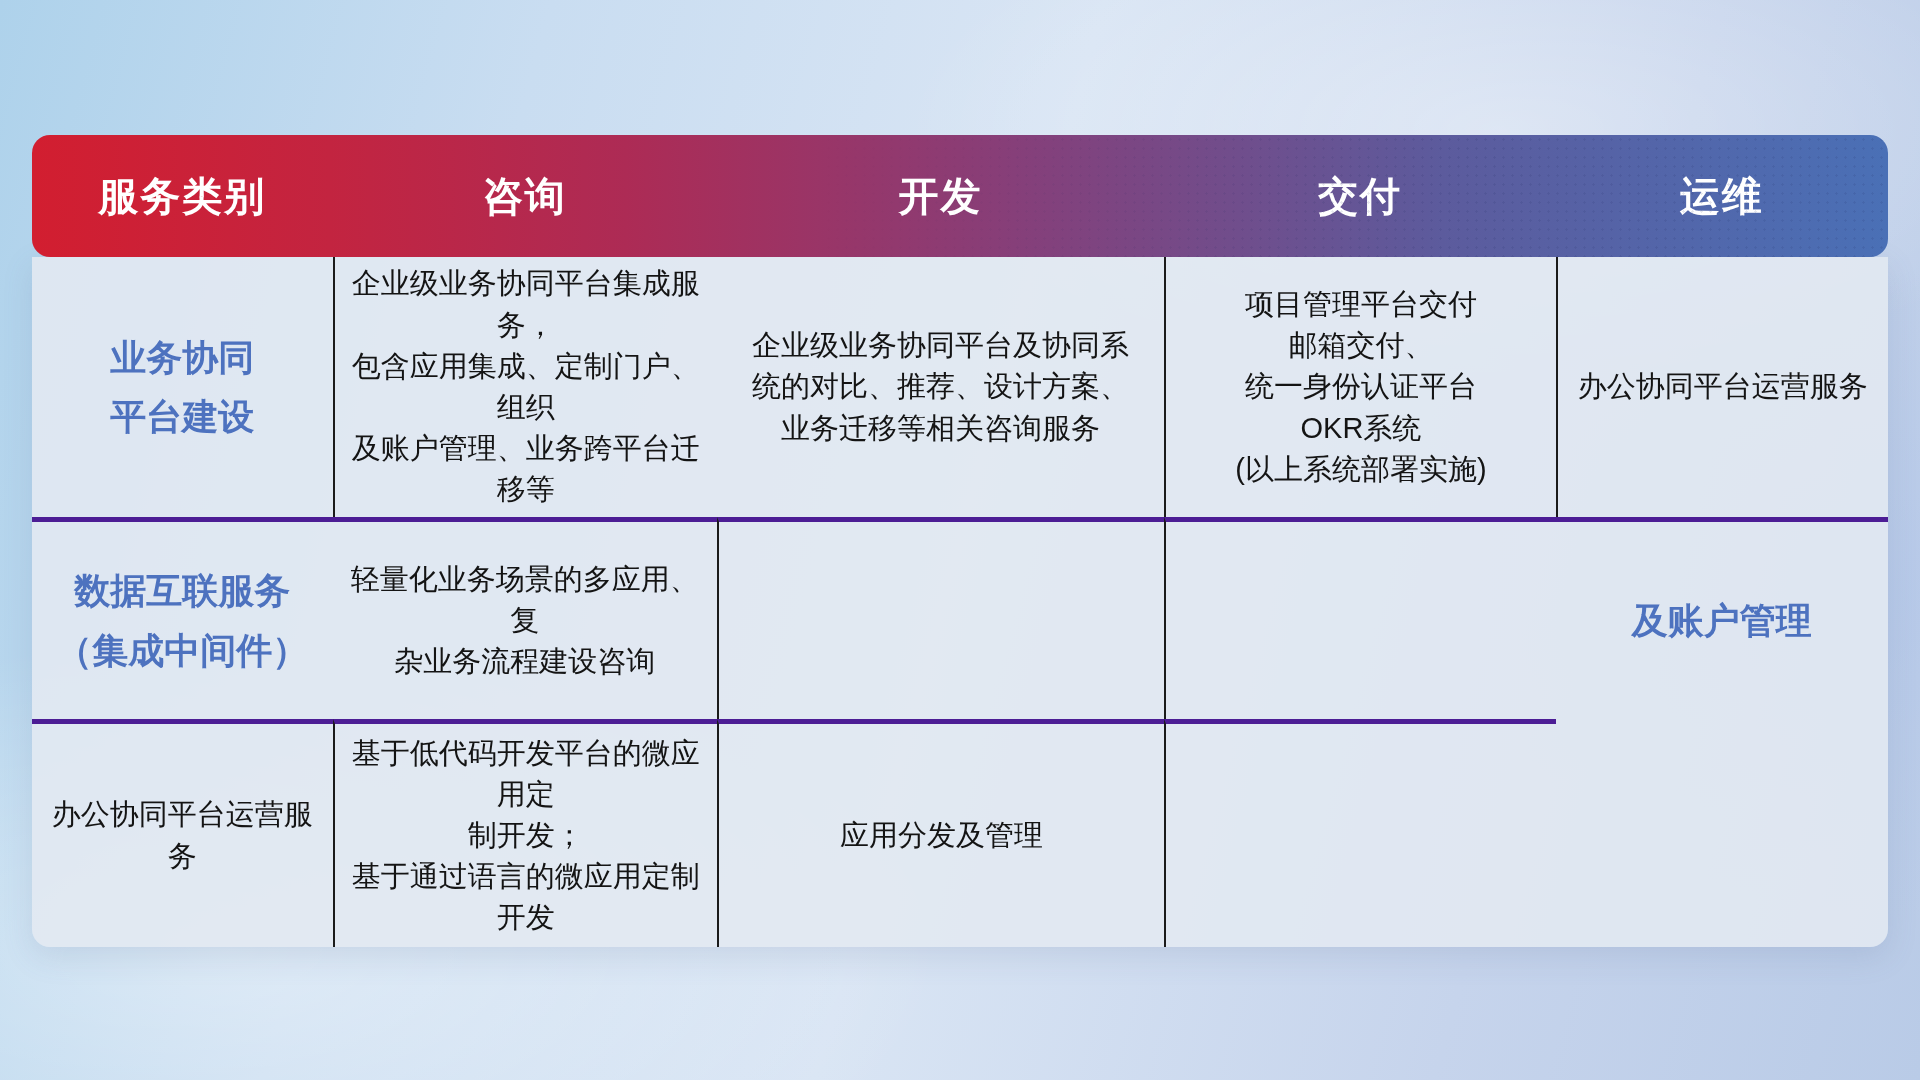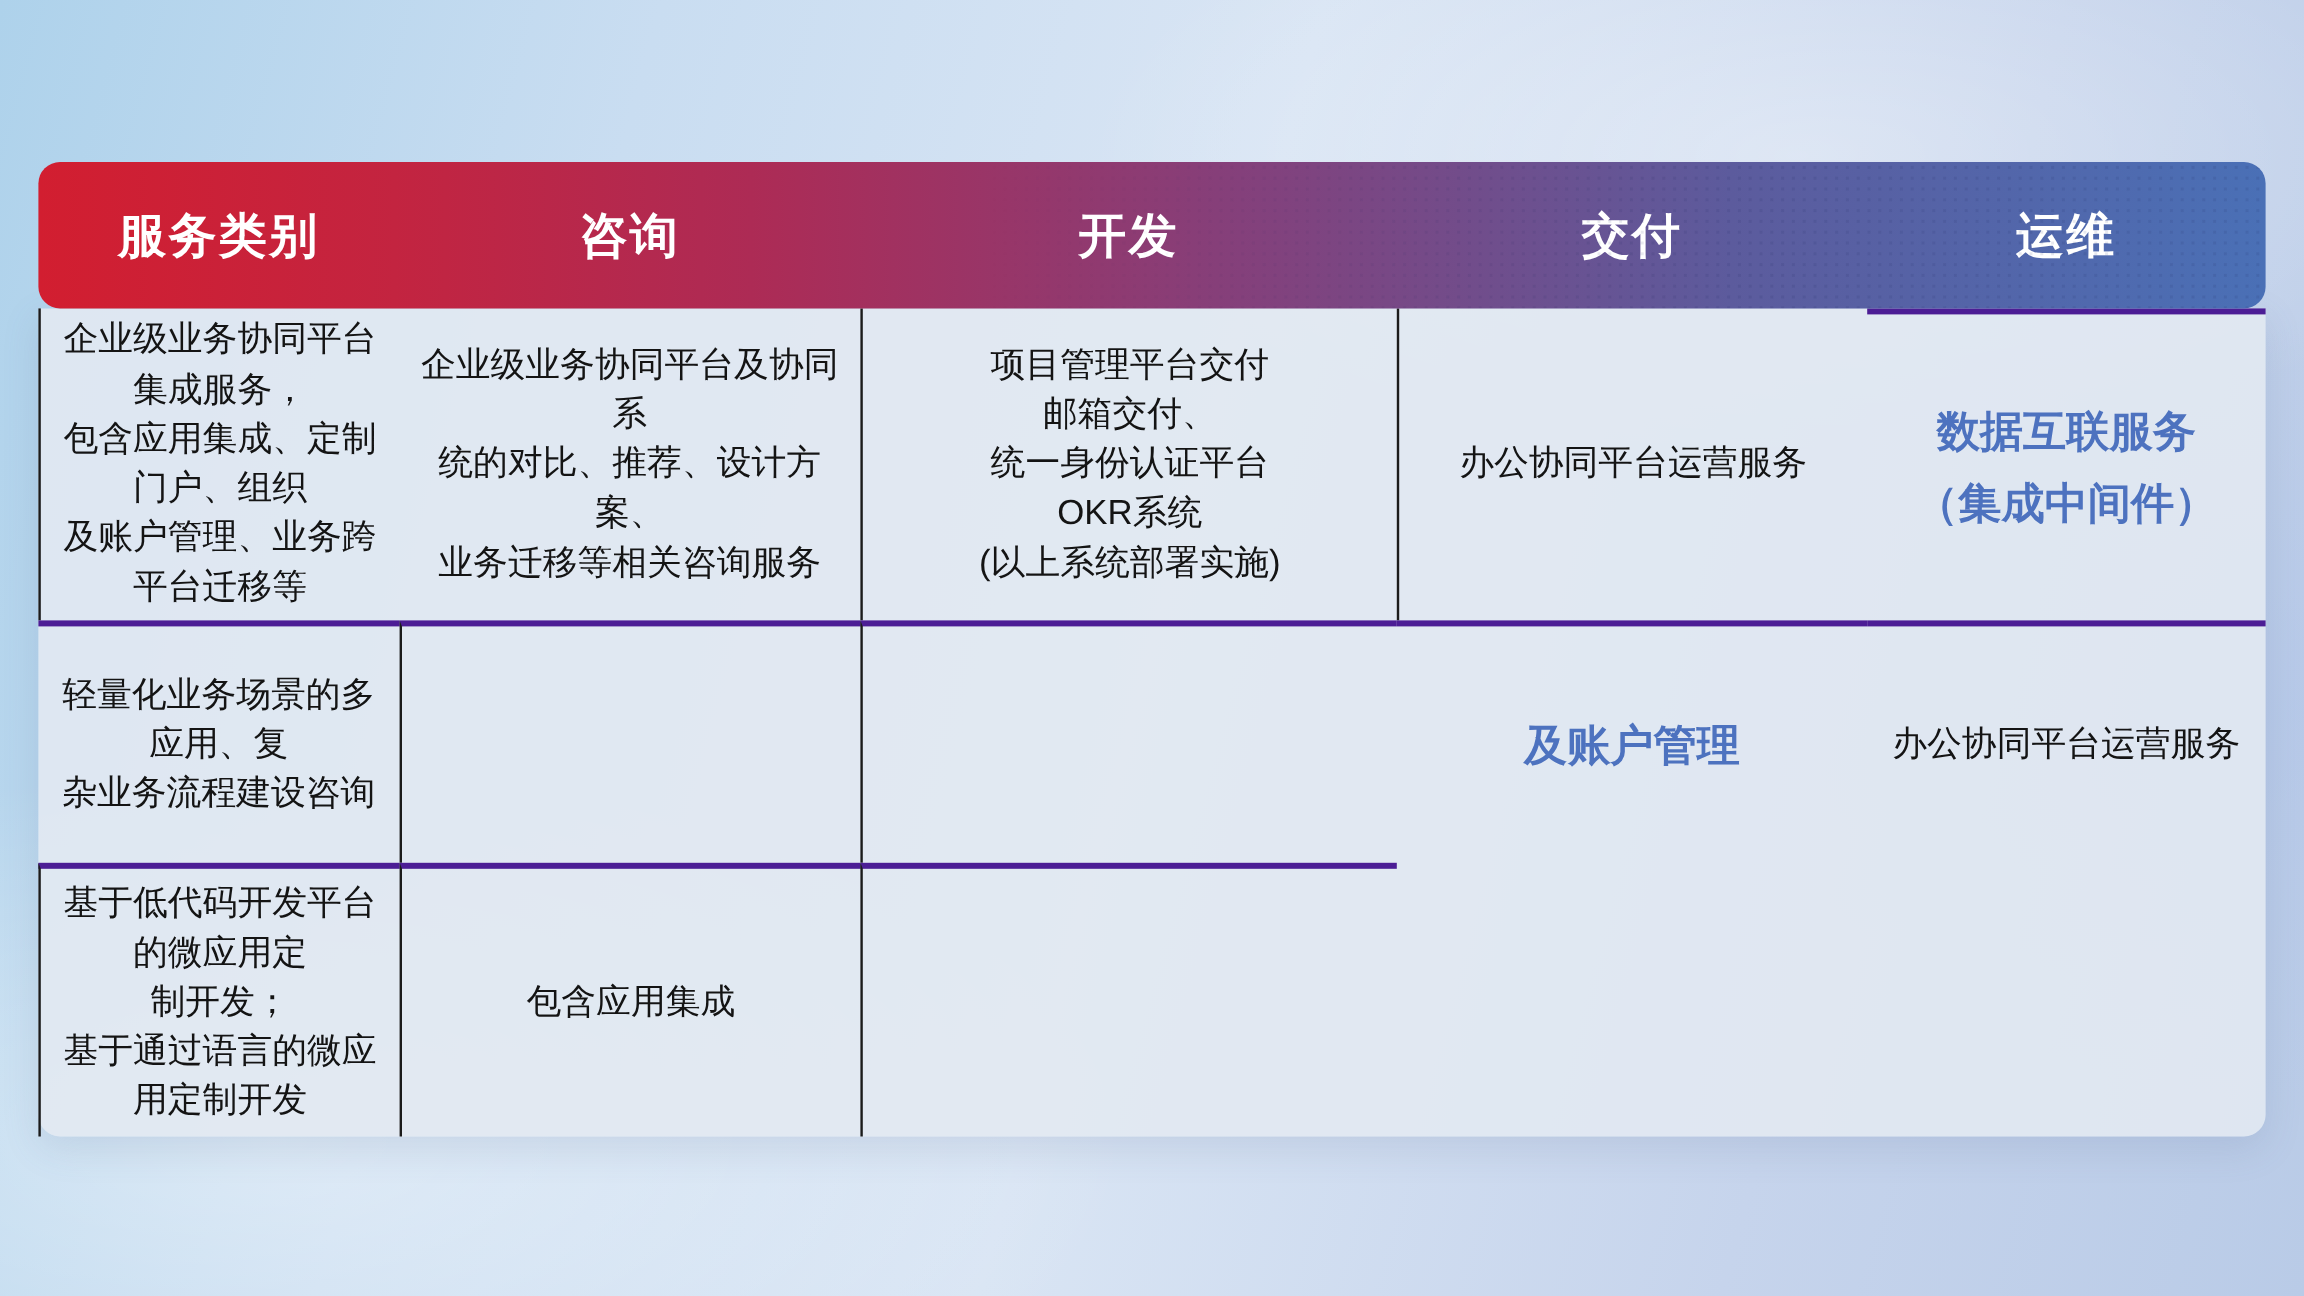--- a/index.html
+++ b/index.html
@@ -103,20 +103,22 @@
   <div class="table-header">
     <div class="header-cell">服务类别</div>
     <div class="header-cell">咨询</div>
     <div class="header-cell">开发</div>
     <div class="header-cell">交付</div>
     <div class="header-cell">运维</div>
   </div>
 
   <div class="table-body">
 
+    <div class="cell category">业务协同
+平台建设</div>
     <div class="cell bl">企业级业务协同平台集成服务，
 包含应用集成、定制门户、组织
 及账户管理、业务跨平台迁移等</div>
     <div class="cell">企业级业务协同平台及协同系
 统的对比、推荐、设计方案、
 业务迁移等相关咨询服务</div>
     <div class="cell bl">项目管理平台交付
 邮箱交付、
 统一身份认证平台
 OKR系统
@@ -128,17 +130,17 @@
     <div class="cell bt">轻量化业务场景的多应用、复
 杂业务流程建设咨询</div>
     <div class="cell bl bt"></div>
     <div class="cell bl bt"></div>
 
     <div class="cell category bt">及账户管理</div>
     <div class="cell bt">办公协同平台运营服务</div>
     <div class="cell bl bt">基于低代码开发平台的微应用定
 制开发；
 基于通过语言的微应用定制开发</div>
-    <div class="cell bl bt">包含应用集成</div>
+    <div class="cell bl bt">应用分发及管理</div>
     <div class="cell bl bt"></div>
 
   </div>
 </div>
 
 </body></html>

